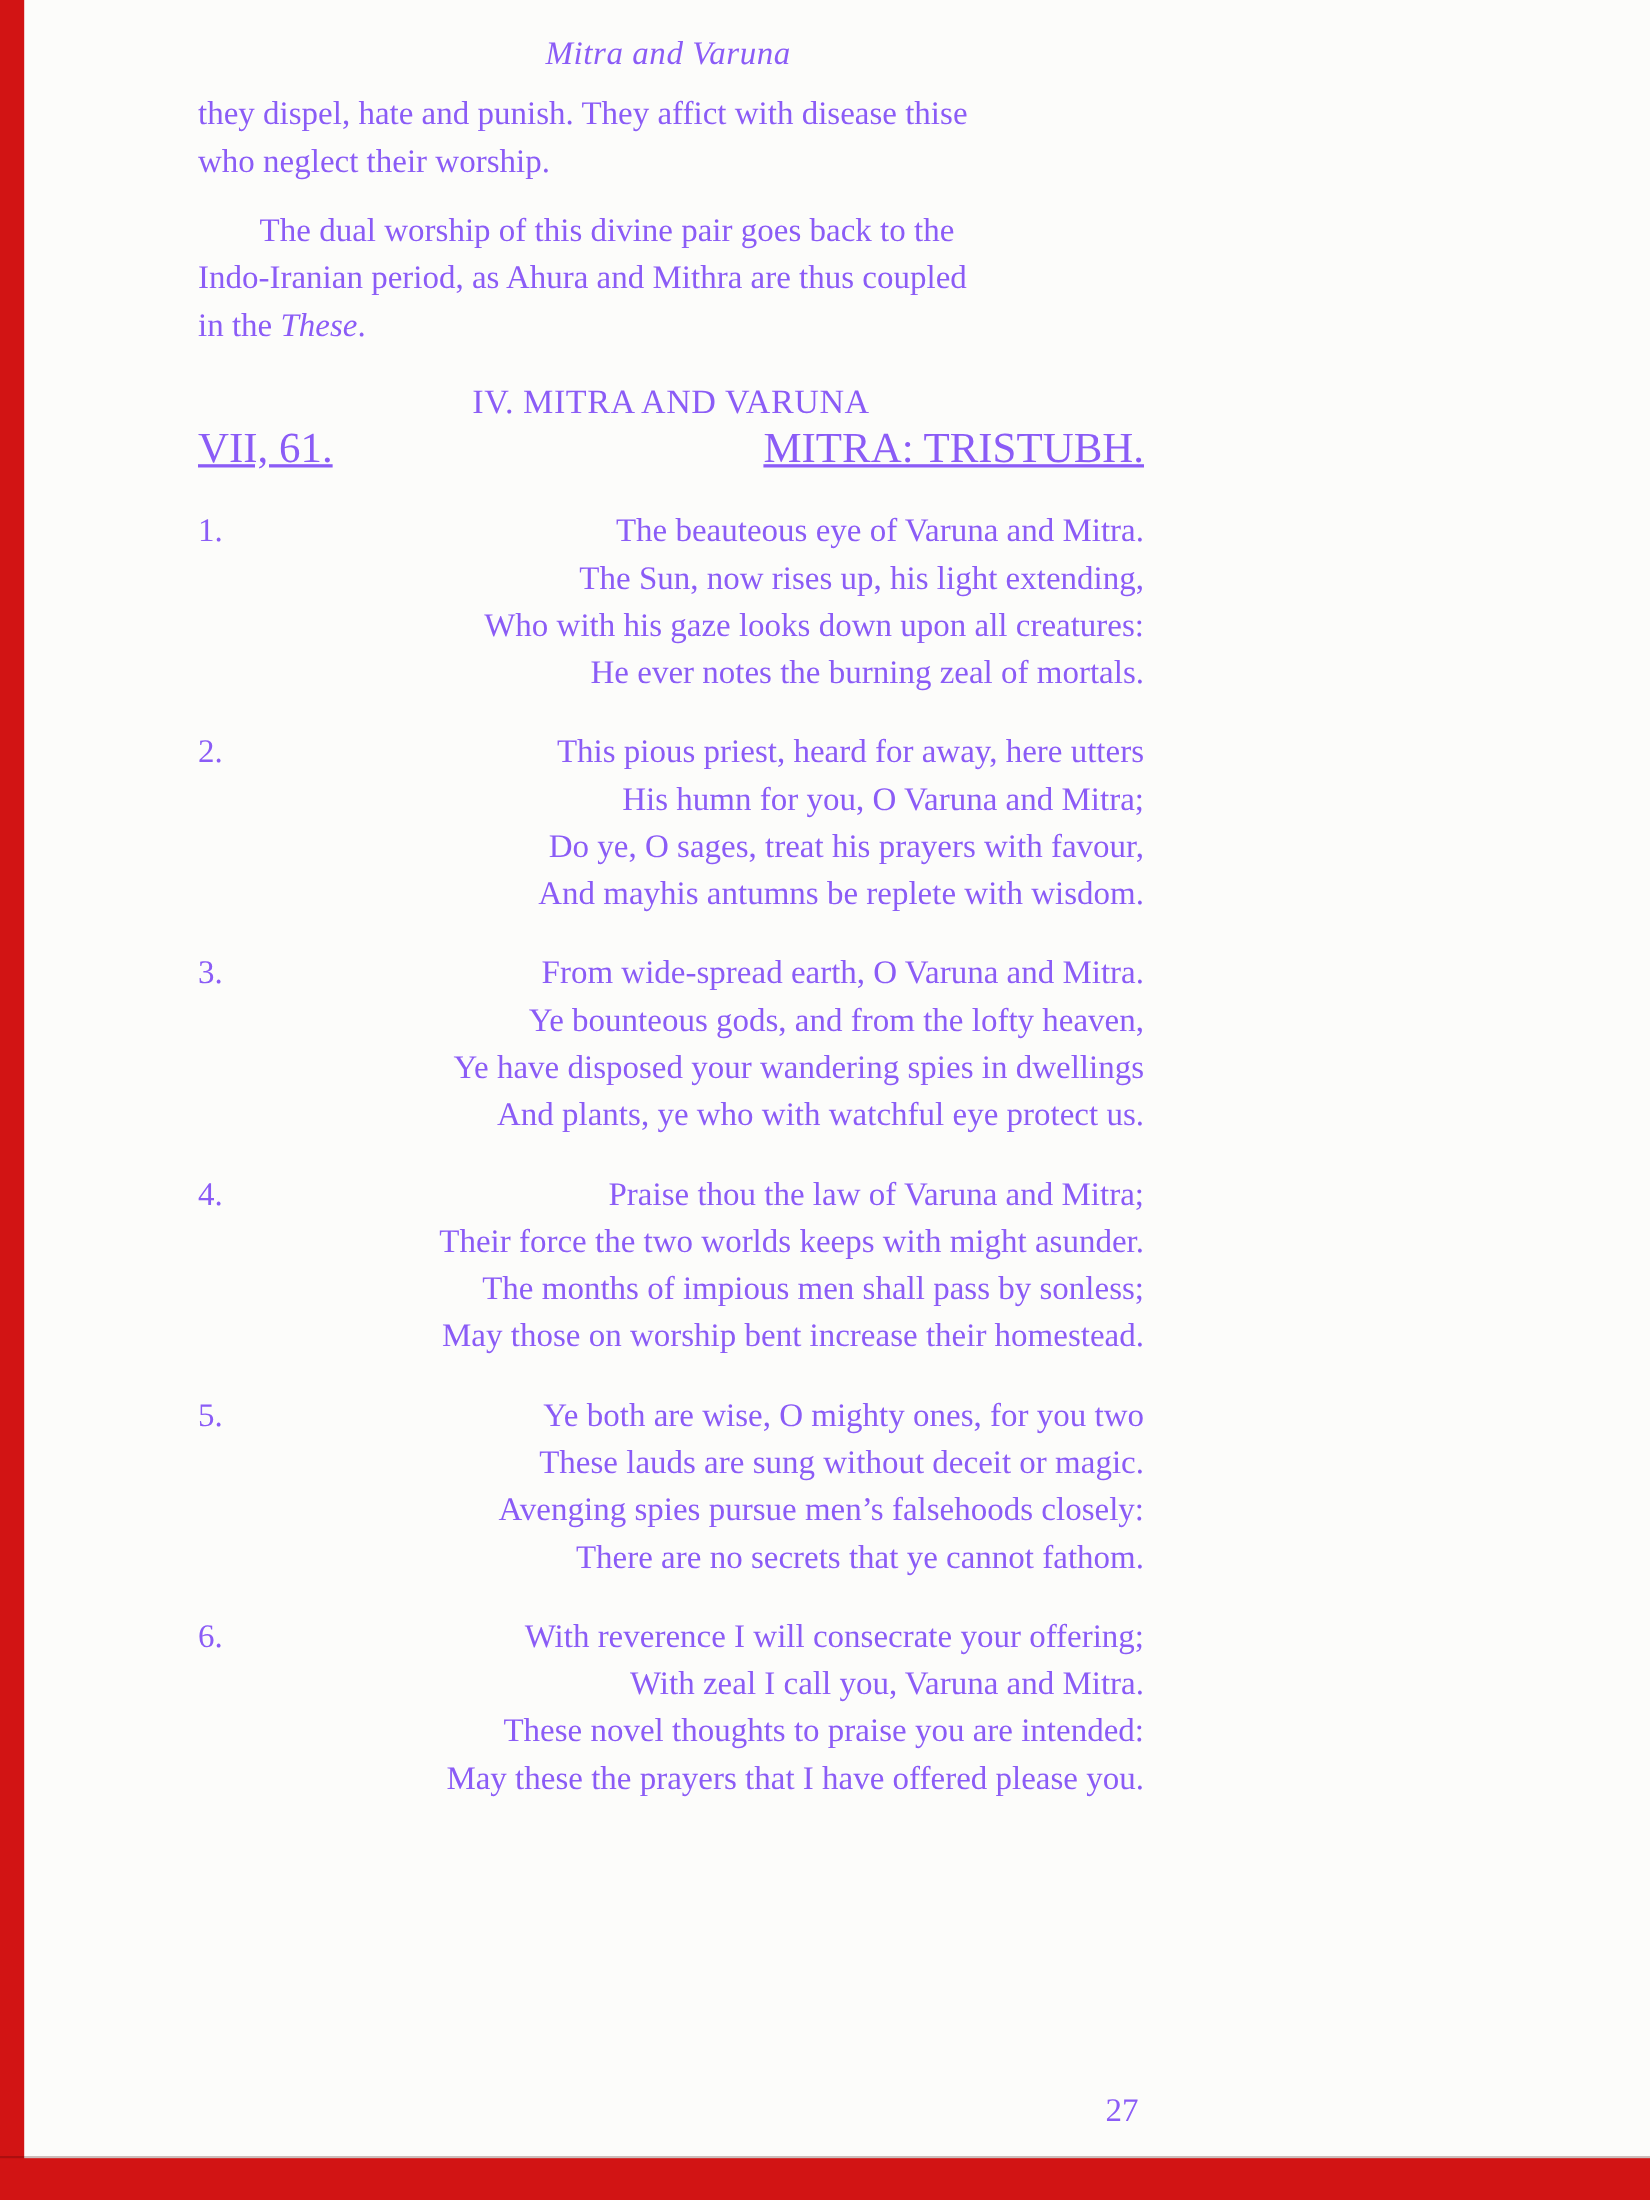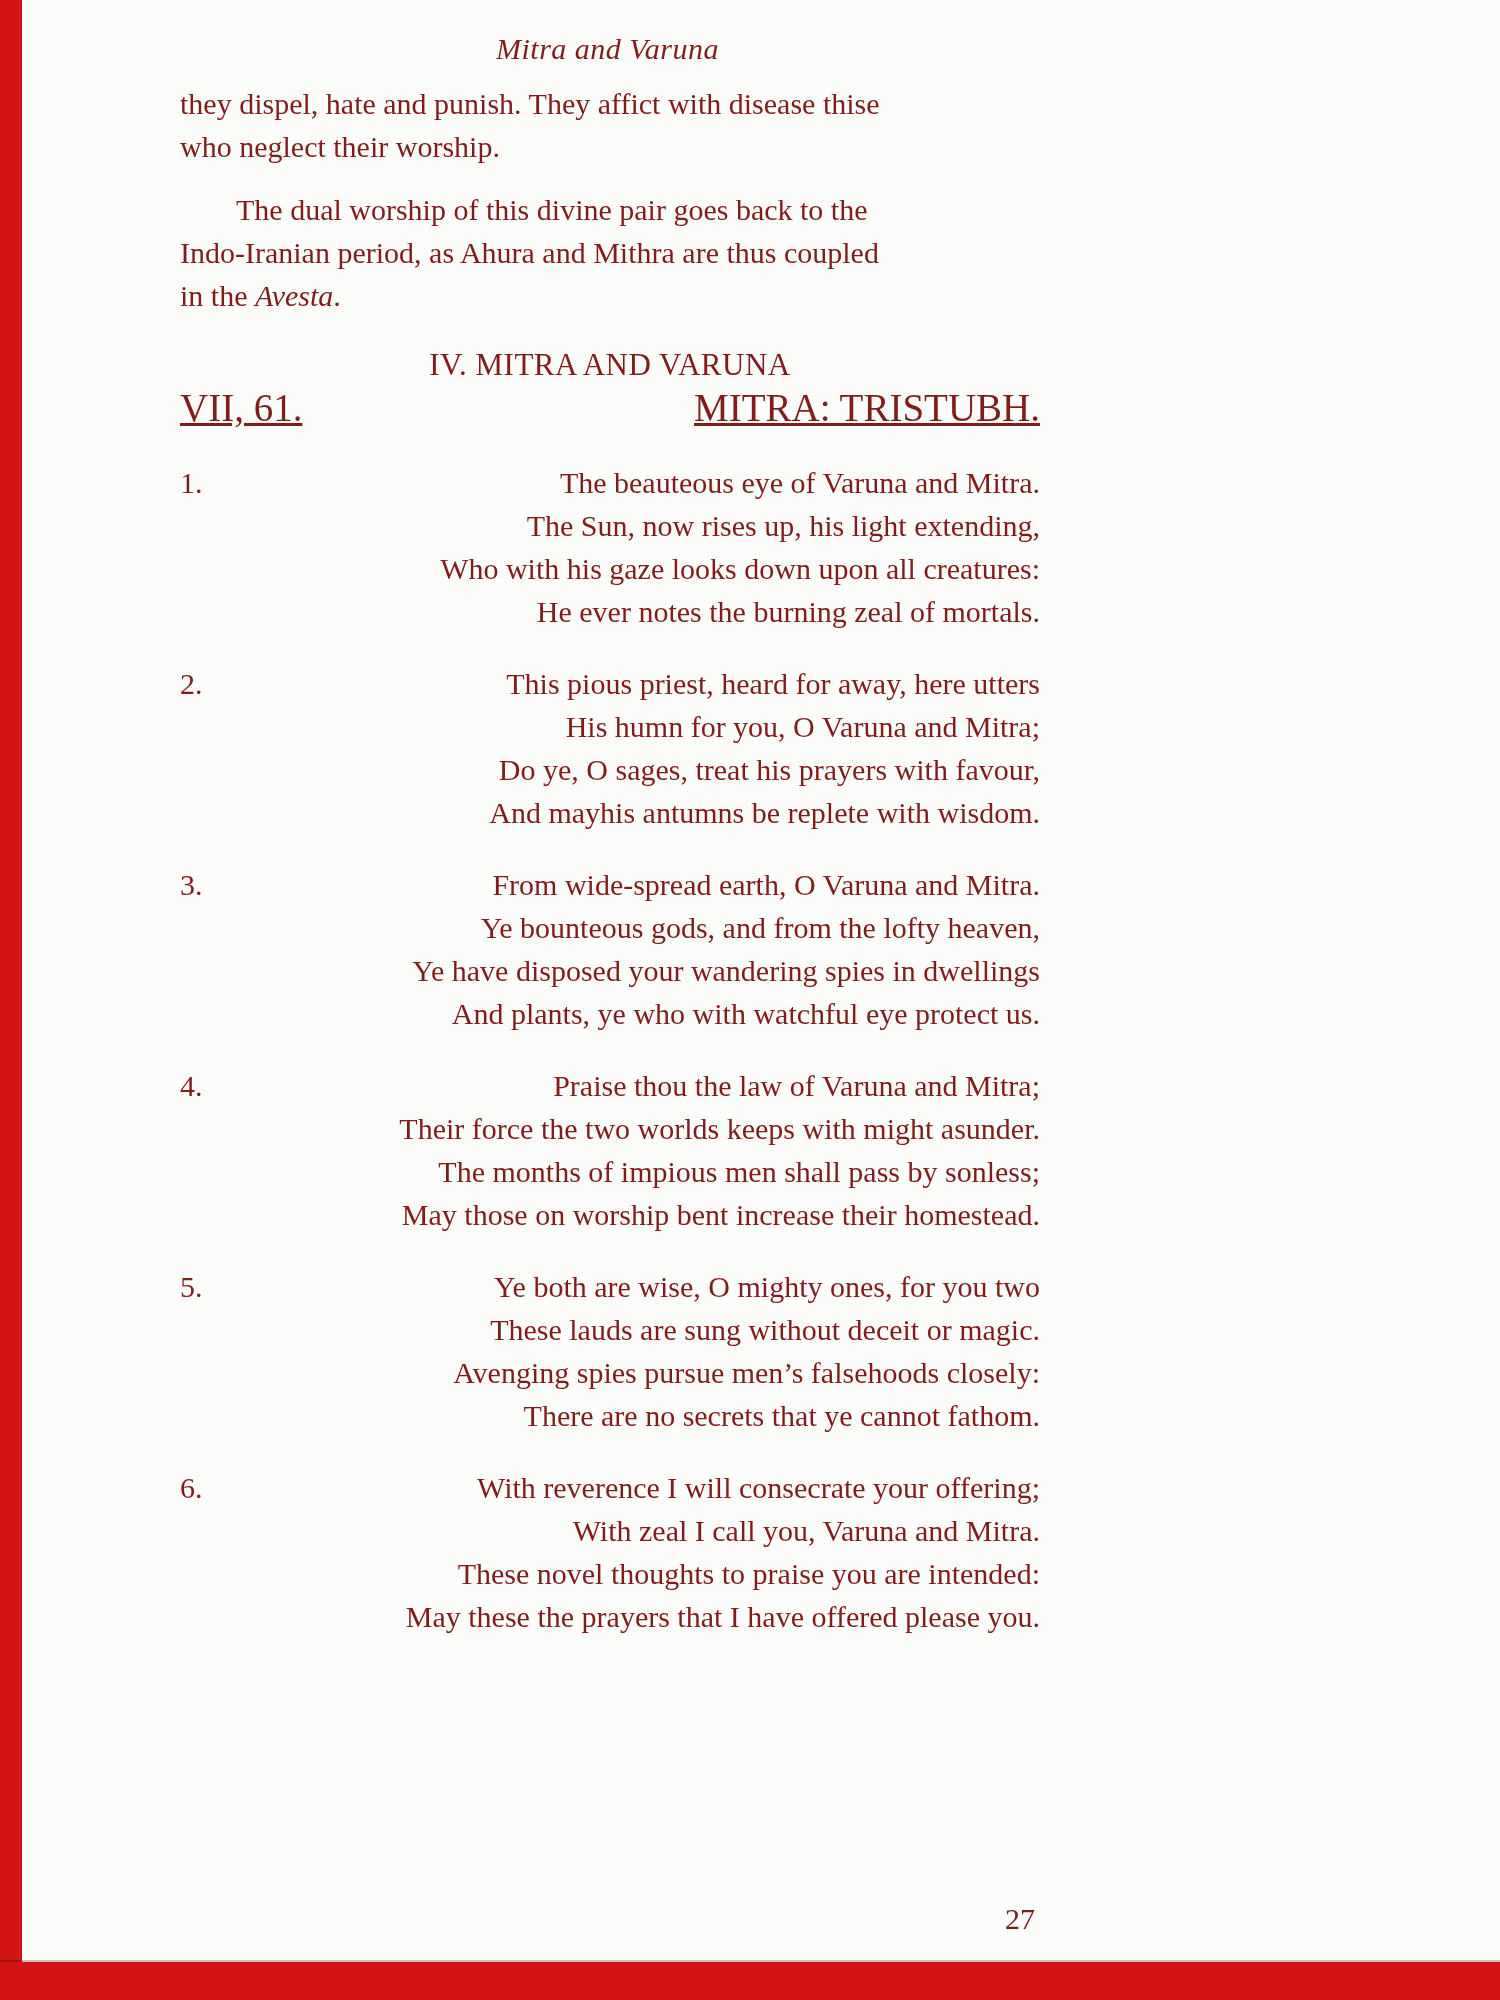--- a/index.html
+++ b/index.html
@@ -9,21 +9,21 @@
     height: 2000px;
     background: #fcfcfa;
     overflow: hidden;
   }
   .page {
     position: relative;
     width: 1500px;
     height: 2000px;
     background: #fcfcfa;
     font-family: "Liberation Serif", serif;
-    color: #7f1d1d;
+    color: #8b5cf6;
   }
   .edge-left {
     position: absolute;
     left: 0; top: 0;
     width: 22px;
     height: 2000px;
     background: #d21414;
   }
   .edge-bottom {
     position: absolute;
@@ -101,21 +101,21 @@
 
   <div class="content">
 
     <p class="para lines">they dispel, hate and punish. They affict with disease thise
 who neglect their worship.</p>
 
     <p class="para">
       <span class="lines block indent-first">The dual worship of this divine pair goes back to the
 Indo-Iranian period, as Ahura and Mithra are thus coupled</span>
       <span class="block">
-        <span>in the </span><i>Avesta</i><span>.</span>
+        <span>in the </span><i>These</i><span>.</span>
       </span>
     </p>
 
     <div class="section-heading">IV. MITRA AND VARUNA</div>
 
     <div class="meta-row">
       <span>VII, 61.</span>
       <span>MITRA: TRISTUBH.</span>
     </div>
 

